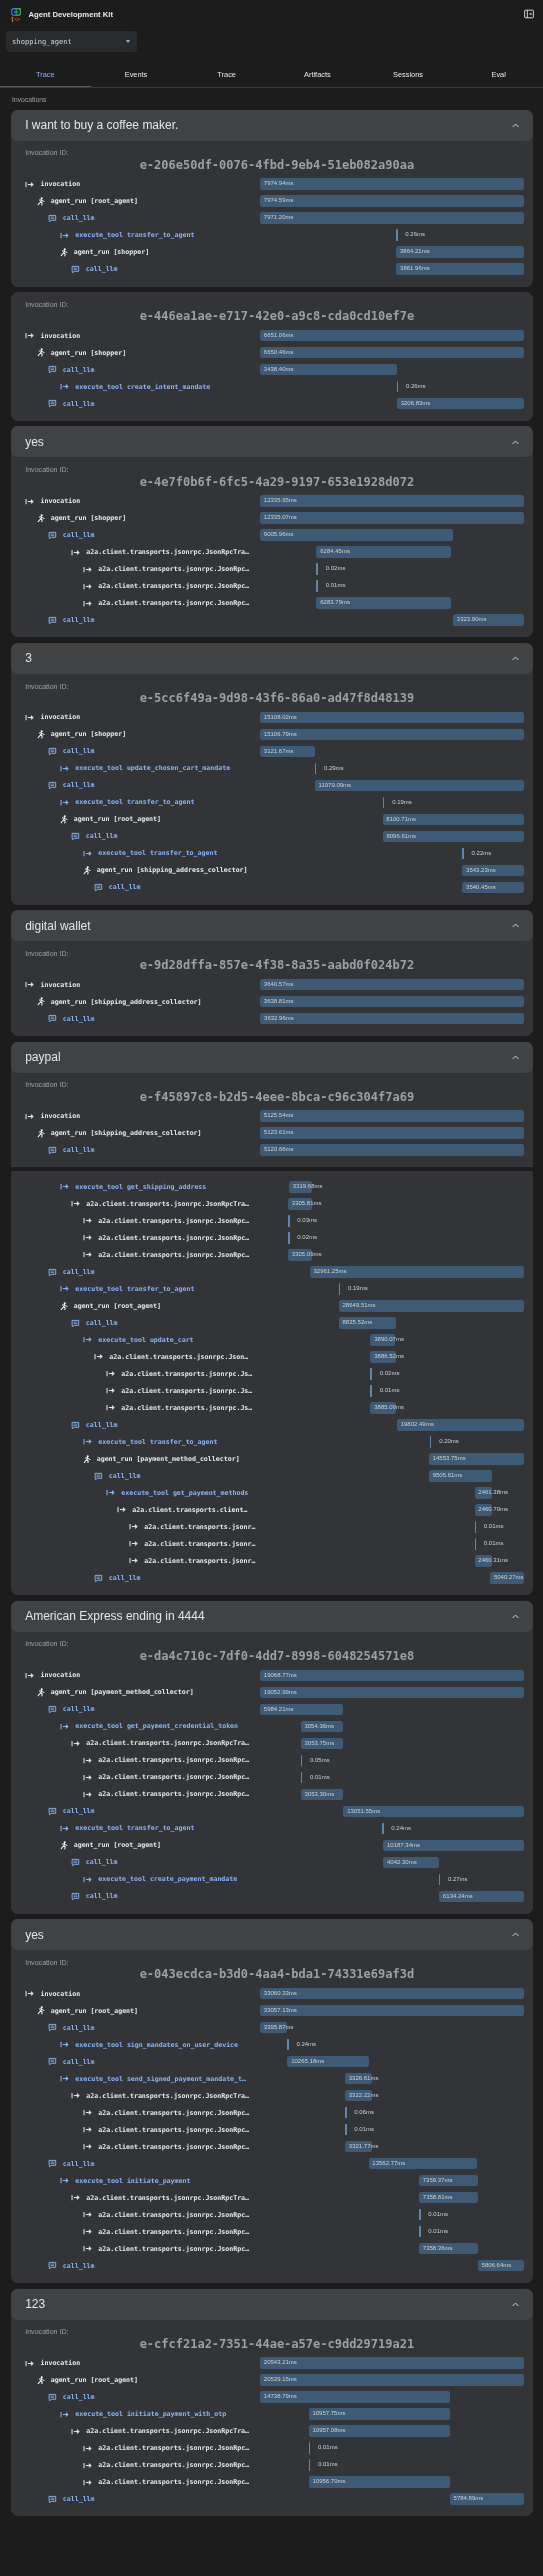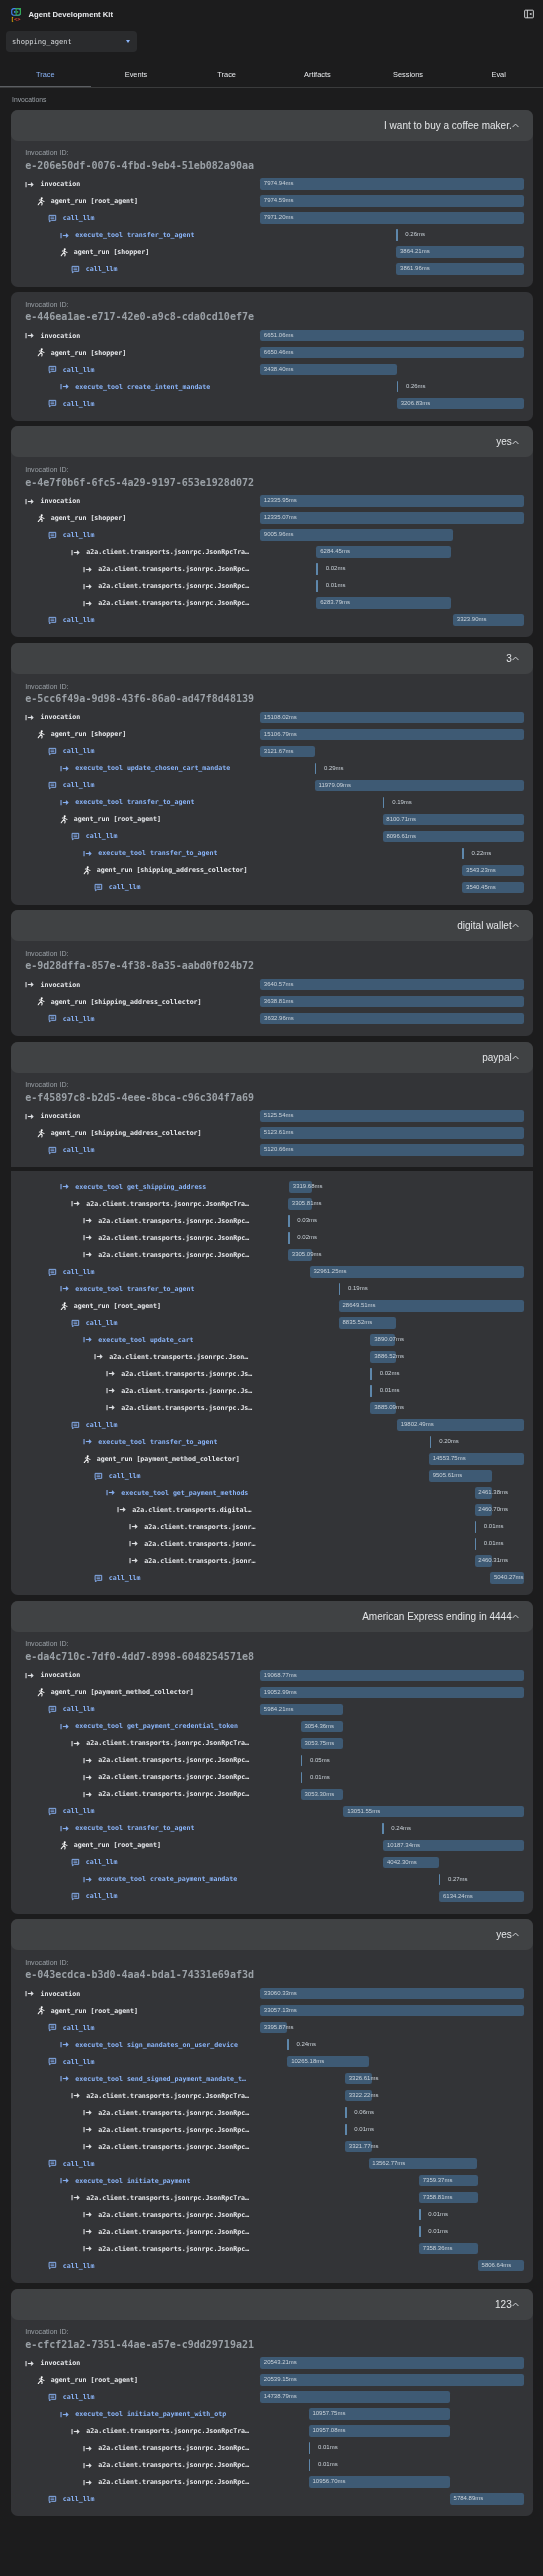--- a/index.html
+++ b/index.html
@@ -23,28 +23,28 @@
   .tab{flex:1;text-align:center;padding:4.4px 0 7.7px 0;font-size:7.4px;color:#e8eaed;cursor:pointer;background:none;border:none;font-family:inherit;}
   .tab.active{color:var(--accent,#8ab4f8);}
   .inkbar{position:absolute;bottom:-0.5px;left:0;height:1.1px;background:#5b5e62;}
   .section-label{color:#9aa0a6;font-size:6.8px;padding:8.2px 0 6.6px 12px;}
   .cards{padding:0 11px;}
   .card{margin-bottom:5.5px;border-radius:6.6px;background:var(--body-bg,#333437);}
   .card-header{
     background:var(--header-bg,#404244);border-radius:6.6px;height:31px;
     display:flex;align-items:center;padding:0 14.2px;cursor:pointer;
   }
-  .card-title{flex:1;font-size:10px;color:#e4e6e8;text-align:right;}
+  .card-title{flex:1;font-size:12px;color:#e4e6e8;}
   .card-body{padding:7.7px 4.4px 8.8px 0;}
   .card-body.continuation{border-radius:0;}
   .seam{height:3.3px;background:var(--page-bg,#1c1c1d);margin:0 -4.4px 0 0;}
   .body-cap{border-radius:0 0 6.6px 6.6px;}
   .inv-id{padding-left:14.2px;margin-bottom:4.4px;}
   .inv-id .lbl{color:#9aa0a6;font-size:7.1px;line-height:11.5px;}
-  .inv-id .val{color:#9aa0a6;font-size:10px;line-height:11.5px;font-family:"DejaVu Sans Mono",monospace;font-weight:700;}
+  .inv-id .val{color:#9aa0a6;font-size:12px;line-height:11.5px;font-family:"DejaVu Sans Mono",monospace;font-weight:700;text-align:center;}
   .trace-row{display:flex;align-items:center;height:17px;cursor:pointer;}
   .row-label{flex:0 0 249px;display:flex;align-items:center;overflow:hidden;box-sizing:border-box;}
   .row-label .txt{
     font-family:"DejaVu Sans Mono",monospace;font-size:6.6px;font-weight:700;
     white-space:nowrap;margin-left:6px;
   }
   .c-white{color:#e8eaed;} .c-blue{color:var(--accent,#8ab4f8);}
   .ricon{flex:0 0 auto;display:inline-flex;}
   .timeline{flex:1;position:relative;height:17px;margin-right:4.4px;}
   .bar{position:absolute;top:2.7px;height:11.5px;border-radius:2.2px;background:var(--bar-fill,#3e5a74);}
@@ -1079,21 +1079,21 @@
         </div>
         <div class="trace-row">
           <div class="row-label" style="padding-left: 106px;">
             <span class="ricon">
               <svg width="9.3" height="7.1" viewBox="0 0 18 13">
                 <path d="M2 1.5v10" stroke="#e8eaed" stroke-width="2" fill="none"></path>
                 <path d="M5.5 6.5h9" stroke="#e8eaed" stroke-width="2" fill="none"></path>
                 <path d="M11.5 3 L15.5 6.5 L11.5 10" stroke="#e8eaed" stroke-width="2" fill="none" stroke-linejoin="round"></path>
               </svg>
             </span>
-            <span class="txt c-white">a2a.client.transports.digital…</span>
+            <span class="txt c-white">a2a.client.transports.client…</span>
           </div>
           <div class="timeline">
             <div class="bar" style="left: 81.2%; width: 6.5%;"></div>
             <span class="bar-ms" style="left: 81.2%;">2460.70ms</span>
           </div>
         </div>
         <div class="trace-row">
           <div class="row-label" style="padding-left: 118px;">
             <span class="ricon">
               <svg width="9.3" height="7.1" viewBox="0 0 18 13">

